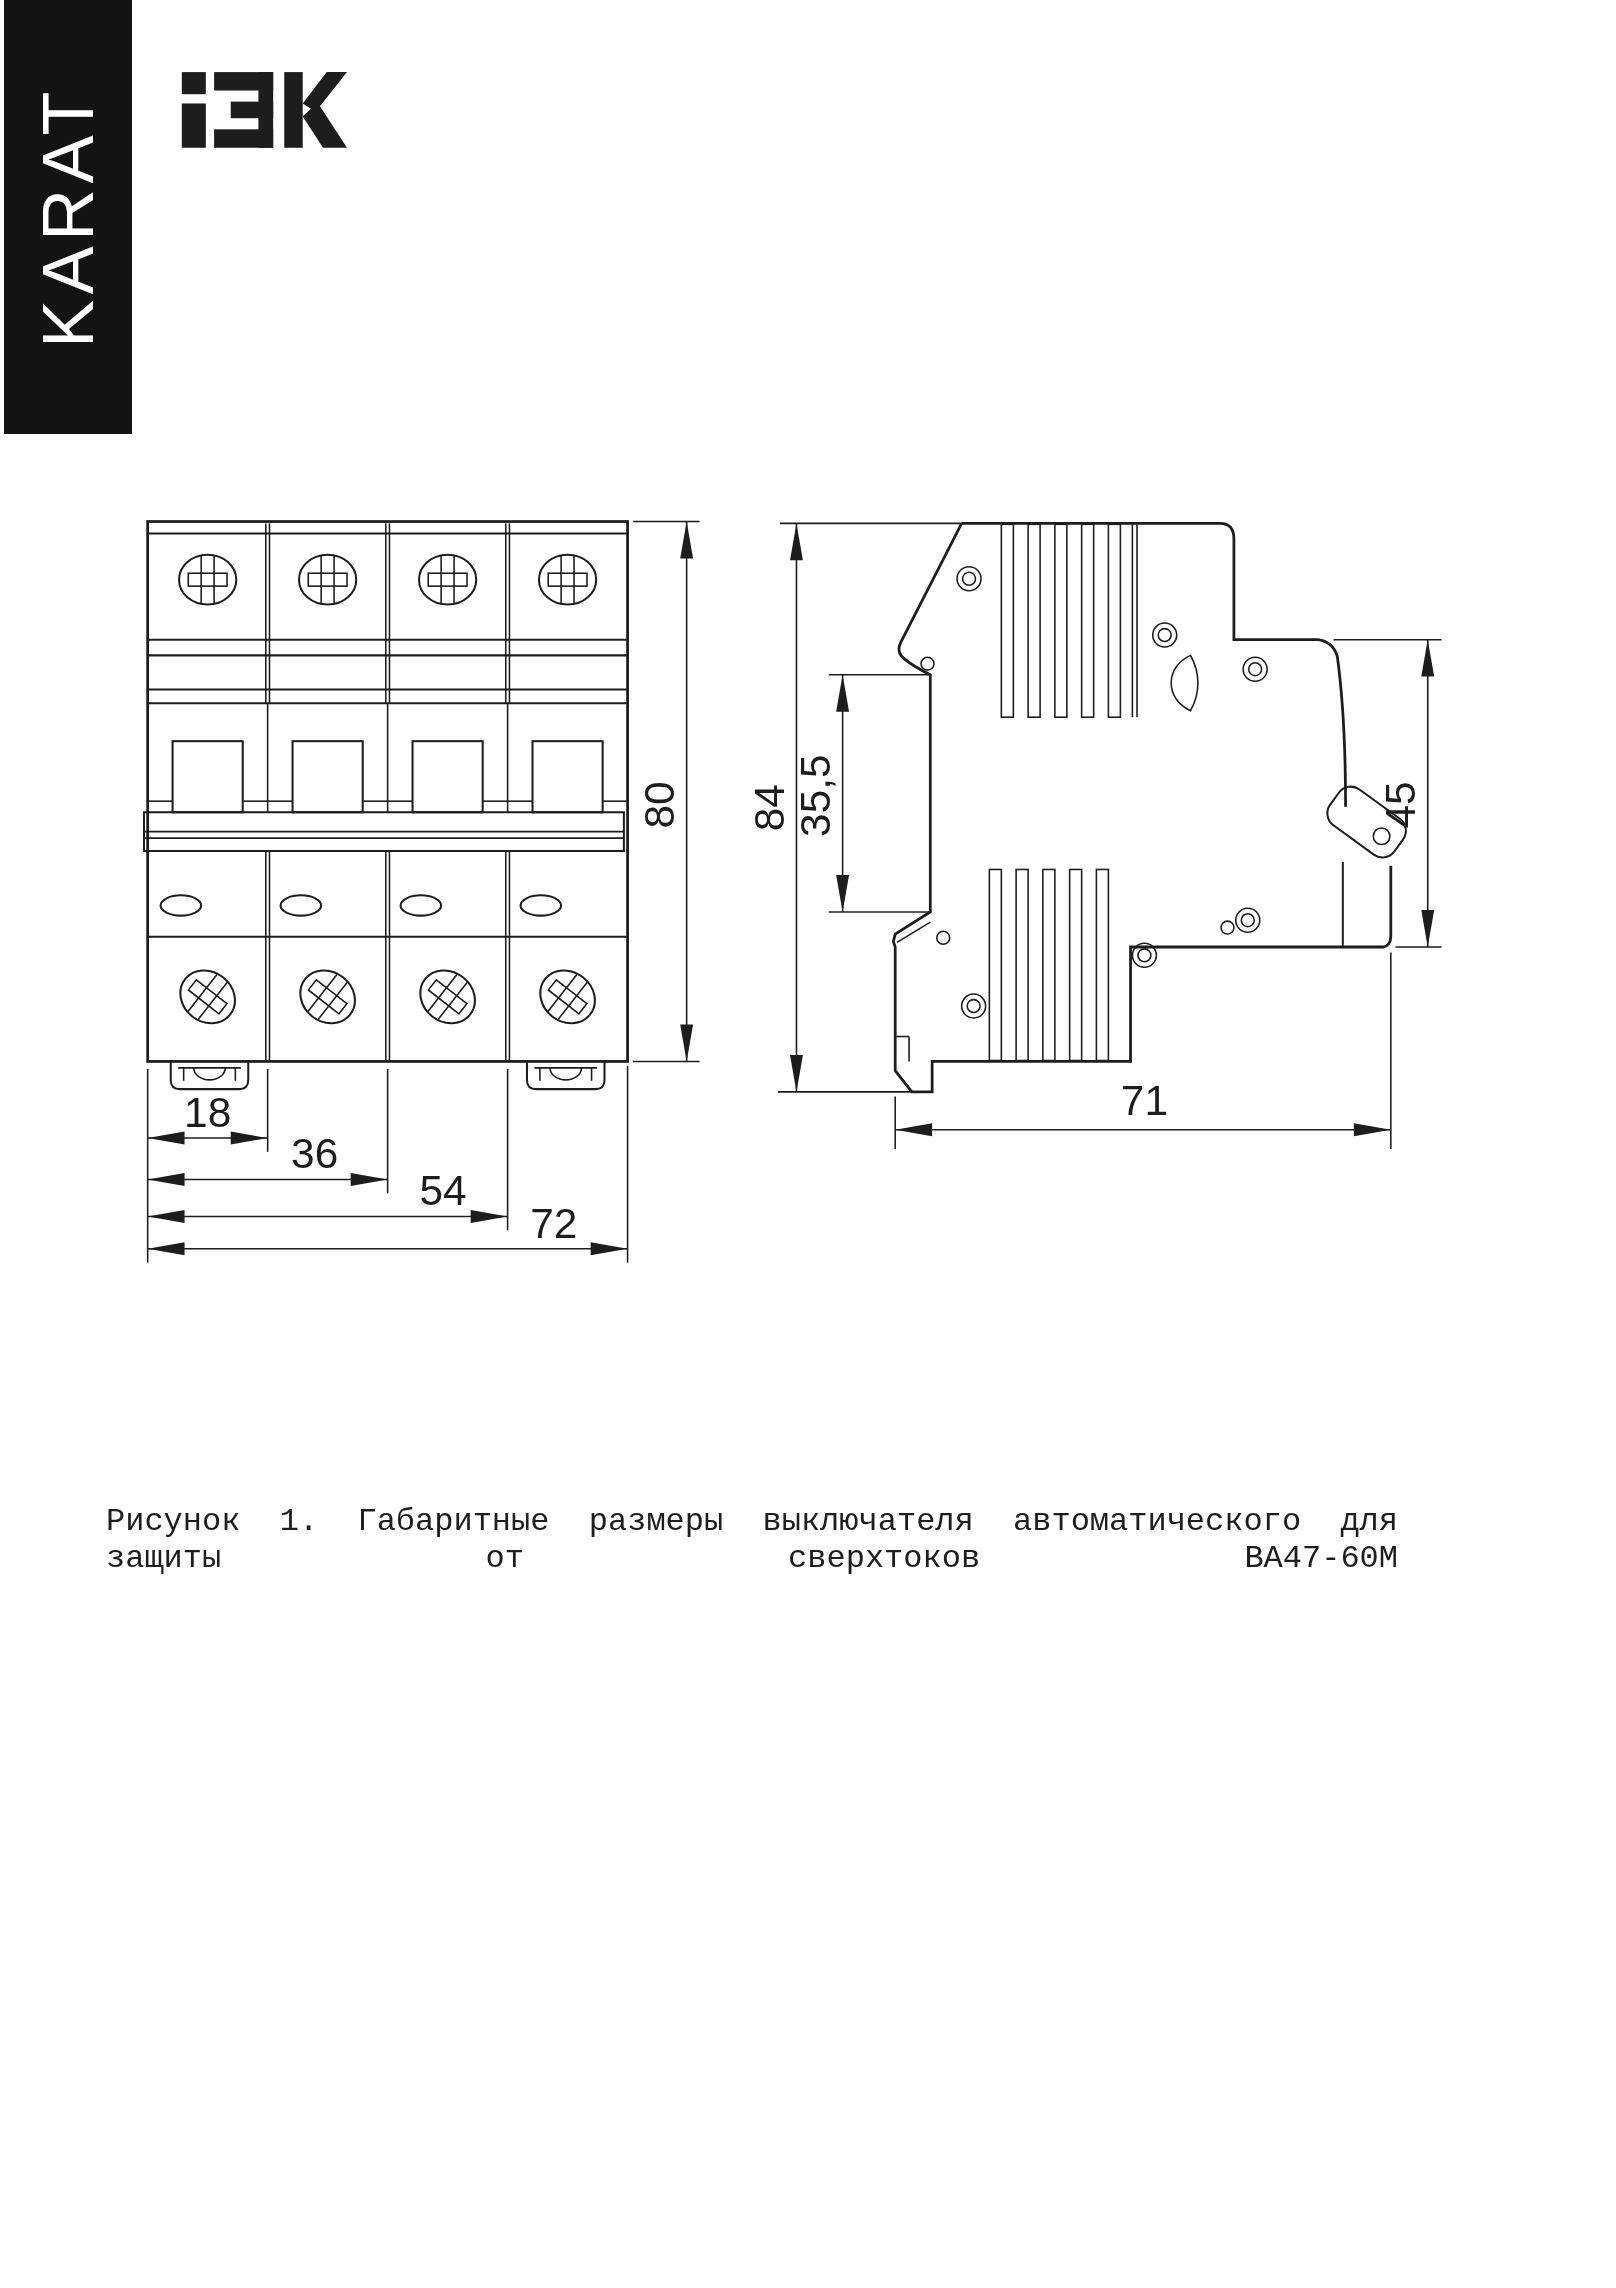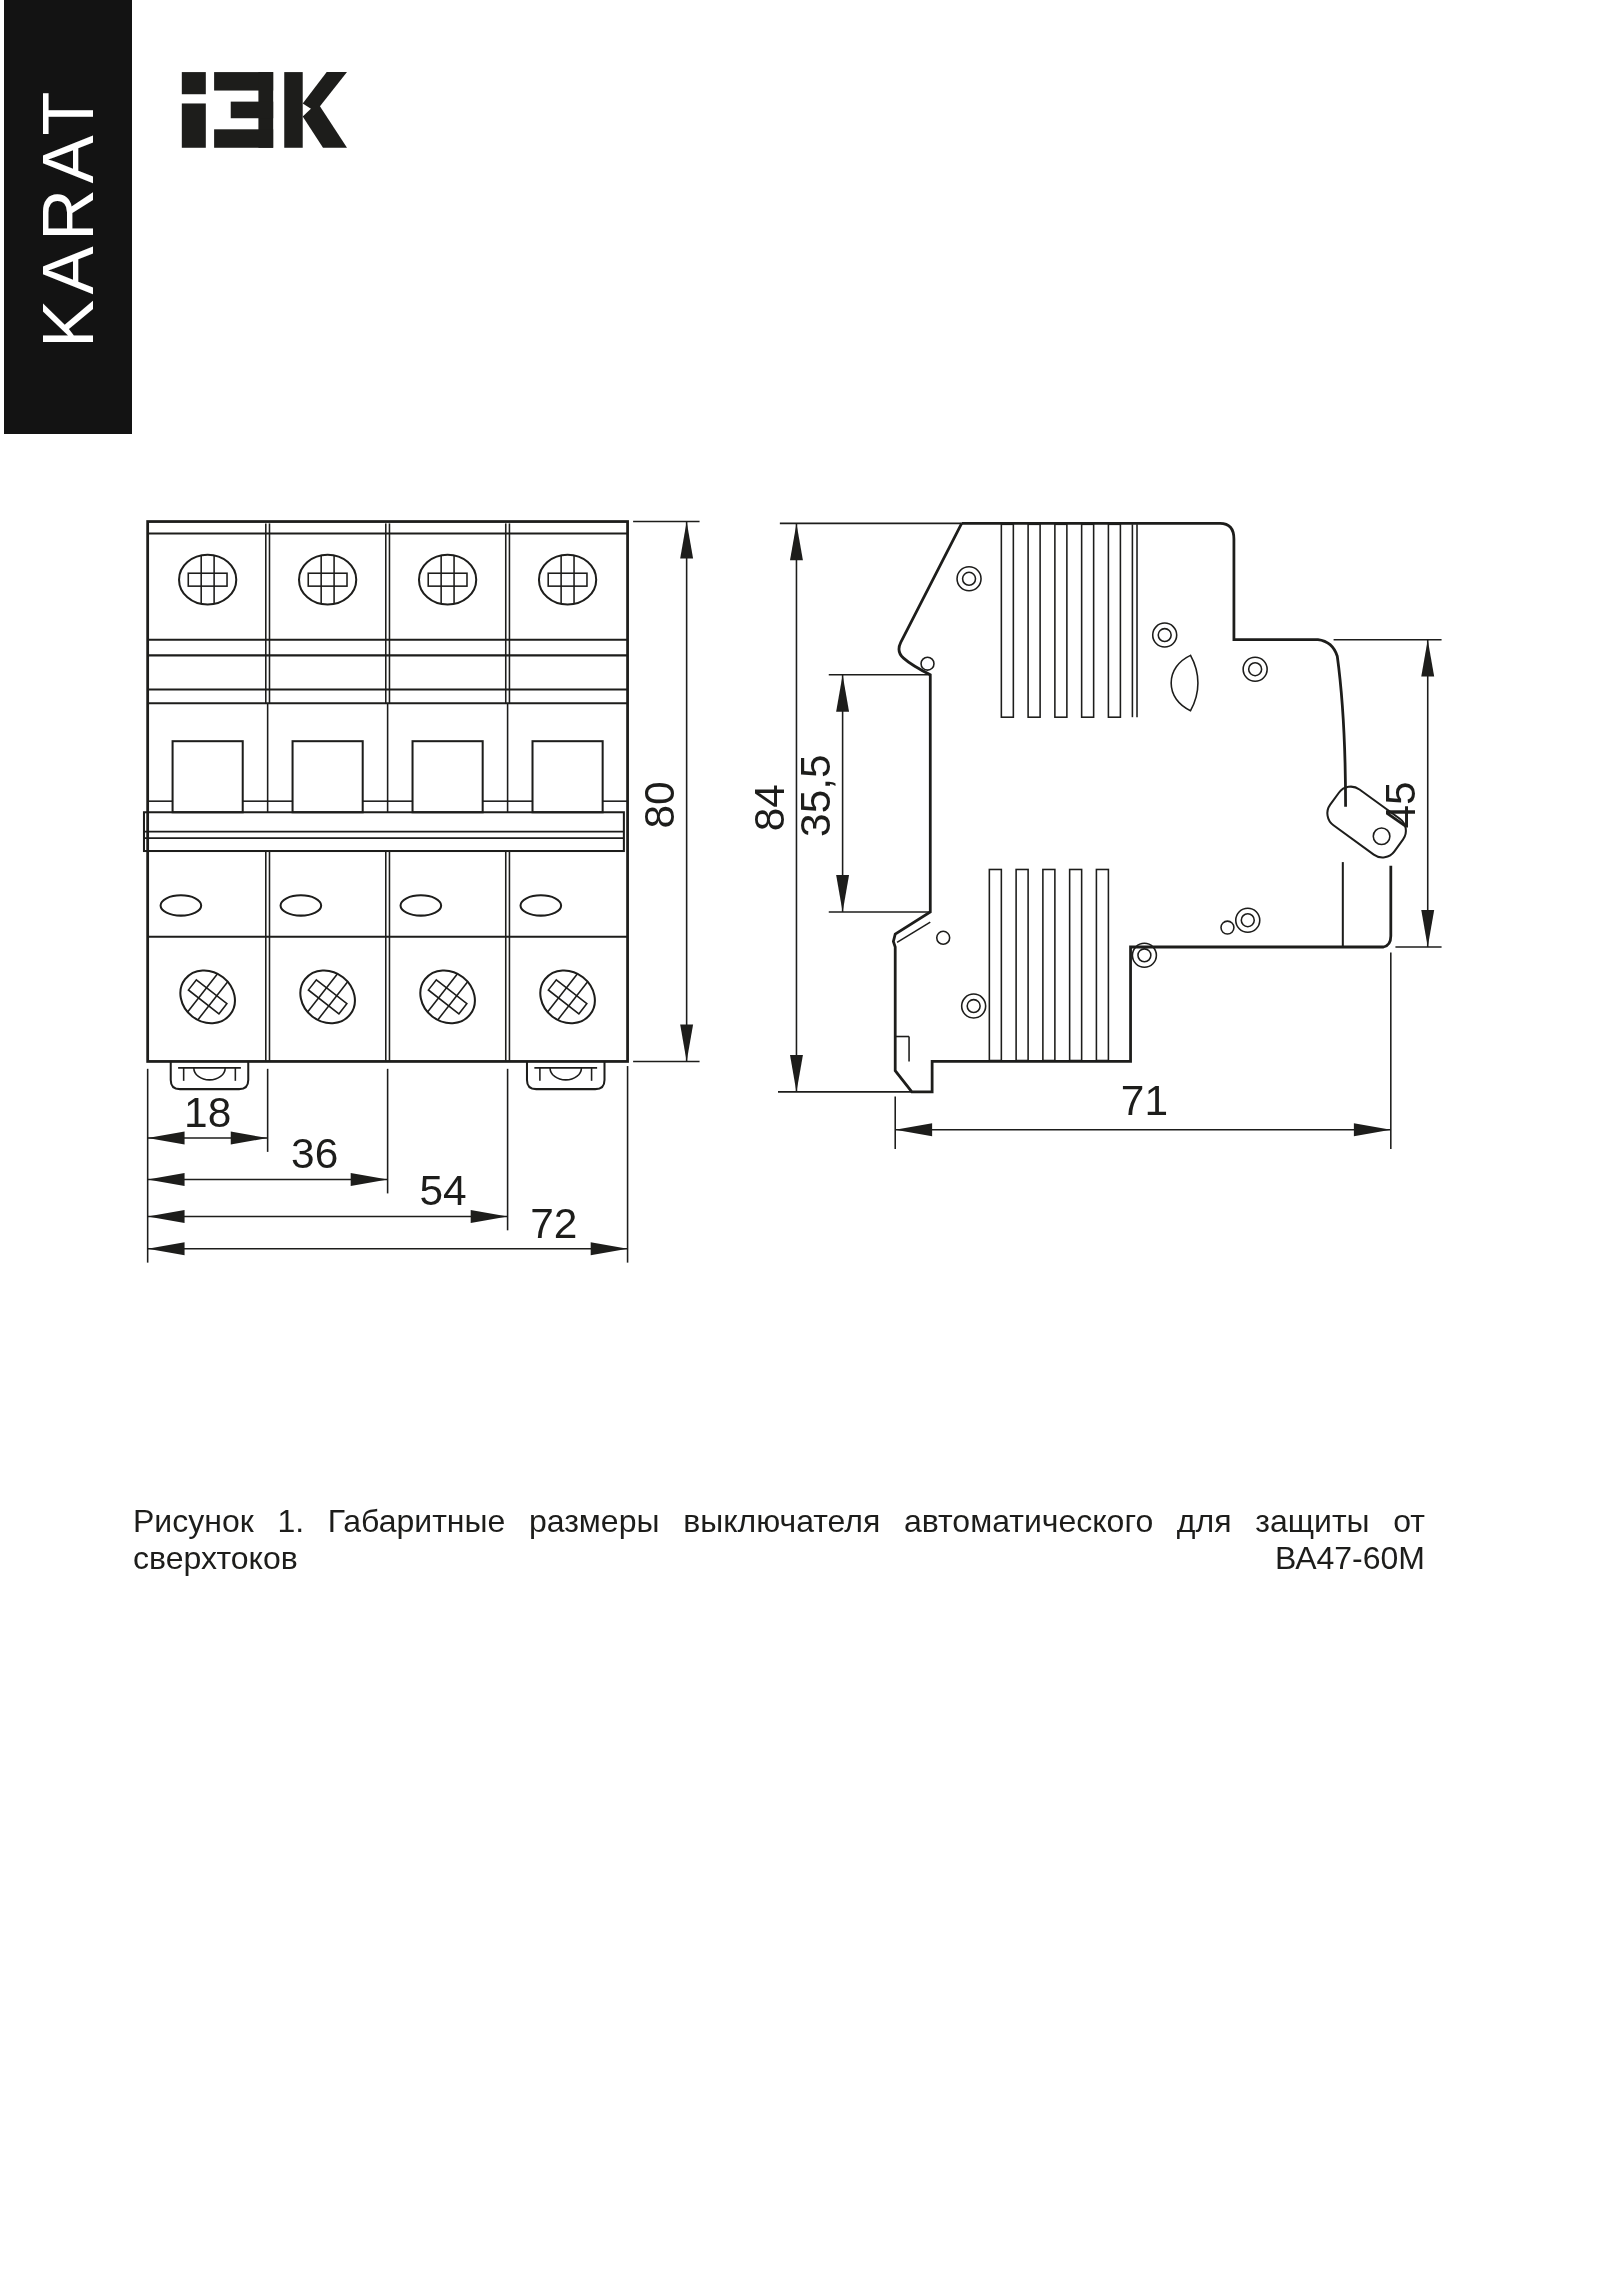--- a/index.html
+++ b/index.html
@@ -3,21 +3,21 @@
 <meta charset="utf-8">
 <style>
   html,body{margin:0;padding:0;background:#e8e8e8;}
   .page{position:relative;width:1616px;height:2289px;background:#ffffff;overflow:hidden;
         font-family:"Liberation Sans",sans-serif;}
   .banner{position:absolute;left:3.7px;top:0;width:128px;height:434px;background:#131313;
           display:flex;align-items:center;justify-content:center;}
   .banner .karat{color:#ffffff;font-size:72px;letter-spacing:5.5px;white-space:nowrap;
           transform:rotate(-90deg);font-family:"Liberation Sans",sans-serif;}
   .caption{position:absolute;left:106px;top:1503px;width:1292px;font-size:32px;color:#1d1d1b;
-          text-align:justify;text-align-last:justify;font-family:Liberation Sans, sans-serif;margin-left:27px;}
+          text-align:justify;text-align-last:justify;font-family:Liberation Mono, monospace;}
   svg.drawing{position:absolute;left:0;top:0;}
   .s3{stroke:#1d1d1b;stroke-width:3;fill:none;}
   .s2{stroke:#1d1d1b;stroke-width:2.2;fill:none;}
   .s17{stroke:#1d1d1b;stroke-width:1.7;fill:none;}
   .f{fill:#1d1d1b;stroke:none;}
   .txt{font-family:"Liberation Sans",sans-serif;font-size:46px;fill:#1d1d1b;}
 </style>
 </head>
 <body>
 

